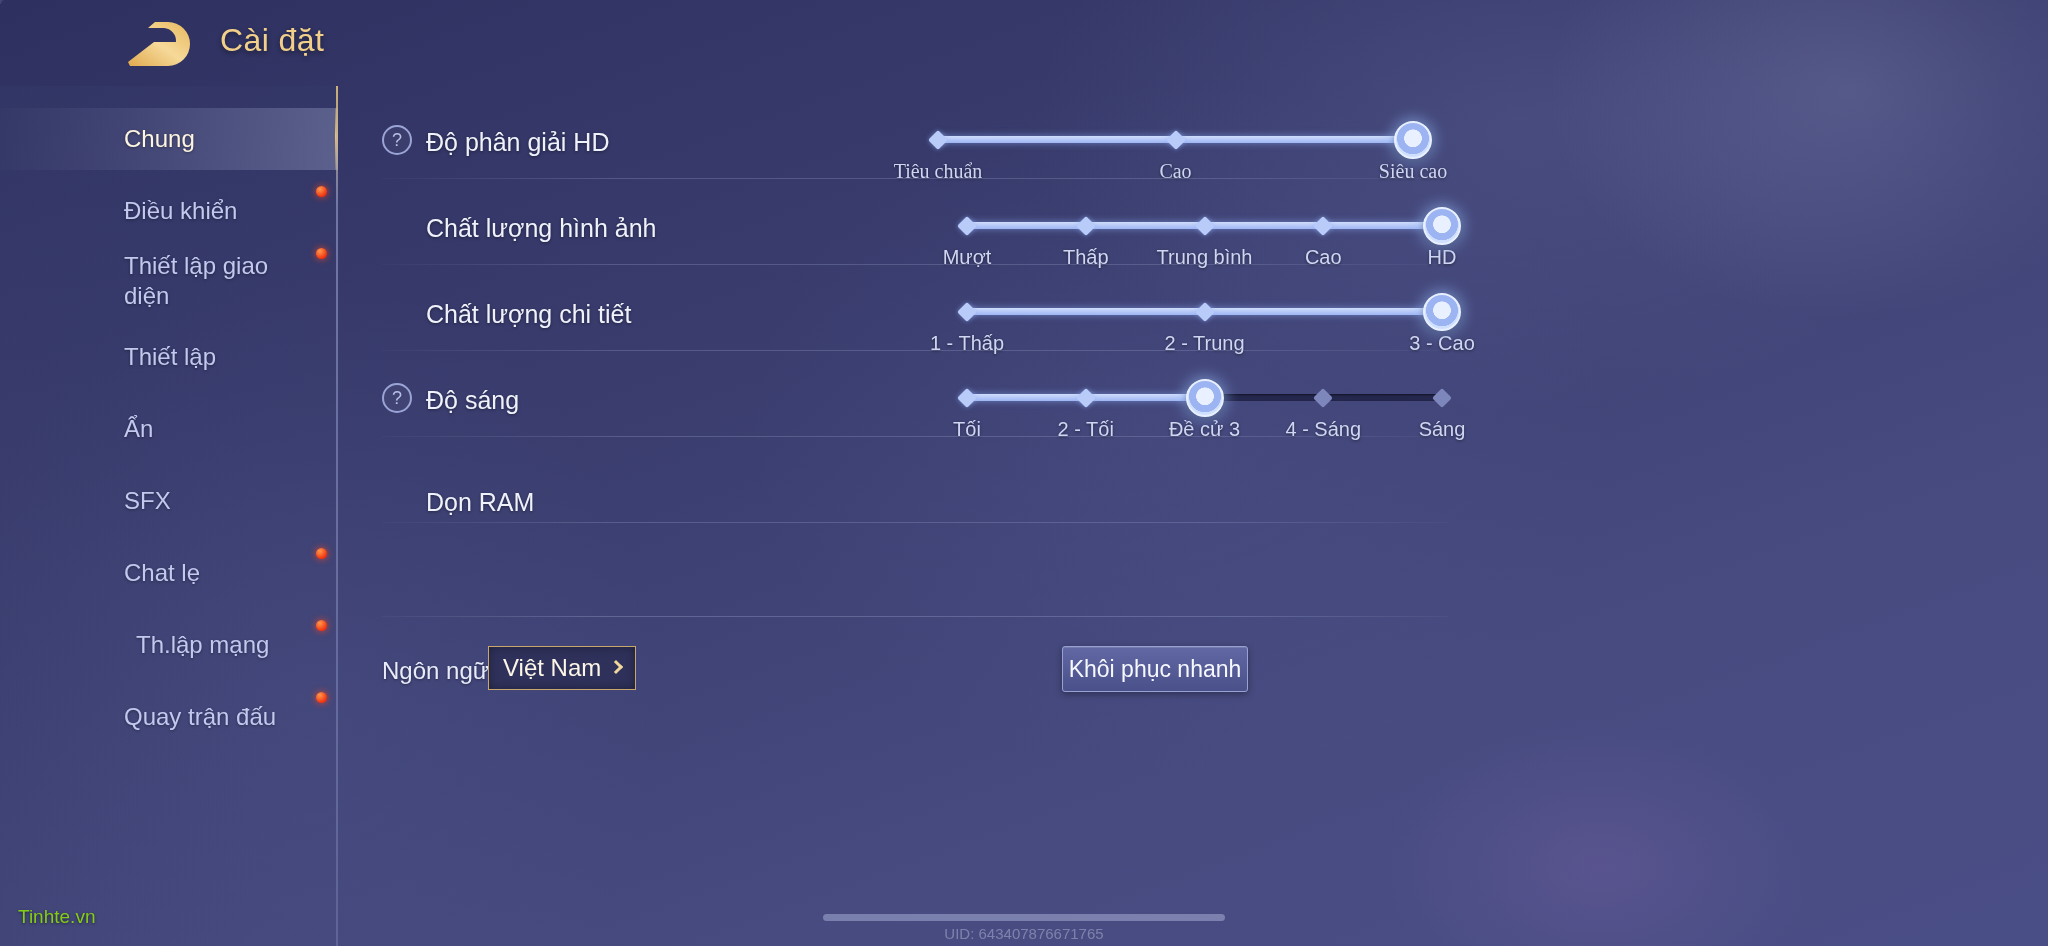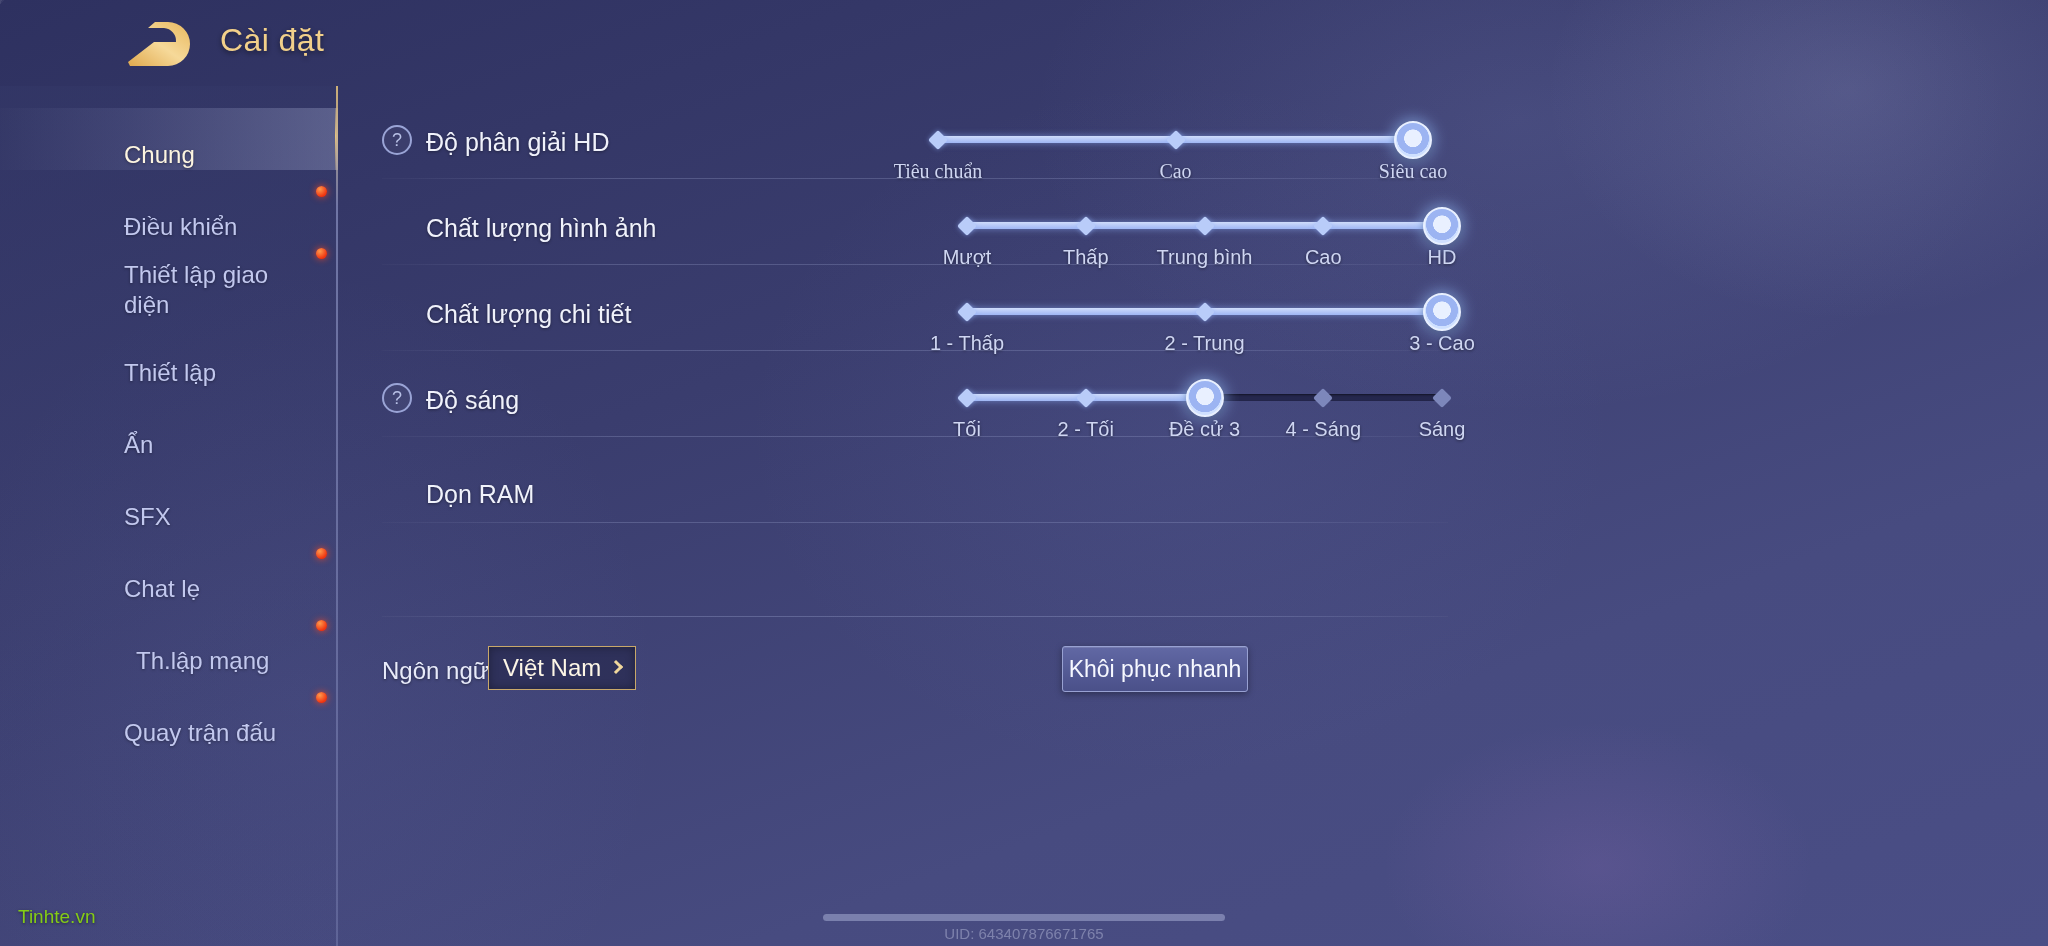--- a/index.html
+++ b/index.html
@@ -49,21 +49,21 @@
   #sidebar {
     position:absolute; left:0; top:86px; width:338px; height:860px;
     background:linear-gradient(175deg, rgba(52,56,104,0.55) 0%, rgba(66,70,120,0.25) 55%, rgba(74,78,132,0.10) 100%);
   }
   #sidebar-rail {
     position:absolute; left:336px; top:86px; width:2px; height:860px;
     background:linear-gradient(to bottom, rgba(214,182,120,0.95) 0px, rgba(160,168,215,0.55) 120px, rgba(150,158,205,0.30) 100%);
   }
   .nav-item {
     position:absolute; left:0; width:338px;
-    display:flex; align-items:flex-end;
+    display:flex; align-items:center;
     padding-left:124px;
     color:#c2c8ee; font-size:24px; line-height:30px;
     text-shadow:0 1px 3px rgba(0,0,0,.35);
   }
   .nav-item.active {
     color:#fdf5e0;
     background:linear-gradient(90deg, rgba(255,255,255,0.01) 0%, rgba(190,198,240,0.10) 38%, rgba(205,212,245,0.26) 100%);
   }
   .nav-item.active::after {
     content:""; position:absolute; right:0; top:0; width:3px; height:100%;
@@ -312,21 +312,21 @@
         <div class="tick-label" style="left: 237.5px;">Đề cử 3</div>
         <div class="tick off" style="left: 356.25px;"></div>
         <div class="tick-label" style="left: 356.25px;">4 - Sáng</div>
         <div class="tick off" style="left: 475px;"></div>
         <div class="tick-label" style="left: 475px;">Sáng</div>
         <div class="thumb" style="left: 237.5px;"></div>
       </div>
     </div>
     <div class="row-sep" style="top: 350px;"></div>
     <div class="row" style="top: 366px; height: 70px;">
-      <div class="row-label" style="top: 28px; left: 44px;">Dọn RAM</div>
+      <div class="row-label" style="top: 36px; left: 44px;">Dọn RAM</div>
     </div>
     <div class="row-sep" style="top: 436px;"></div>
     <div id="bottom-sep" style="top: 530px;"></div>
     <div id="lang-label" style="left: 44px; top: 571px;">Ngôn ngữ</div>
     <div id="lang-select" style="left: 150px; top: 560px;">
       <span>Việt Nam</span>
       <span class="chev"></span>
     </div>
     <div id="restore-btn" style="left: 724px; top: 560px;">
       <span>Khôi phục nhanh</span>

